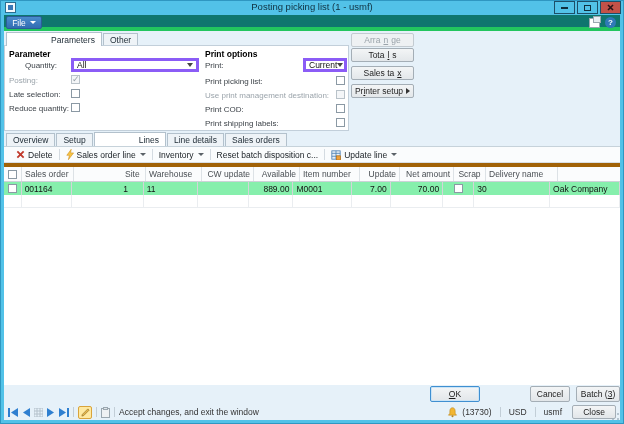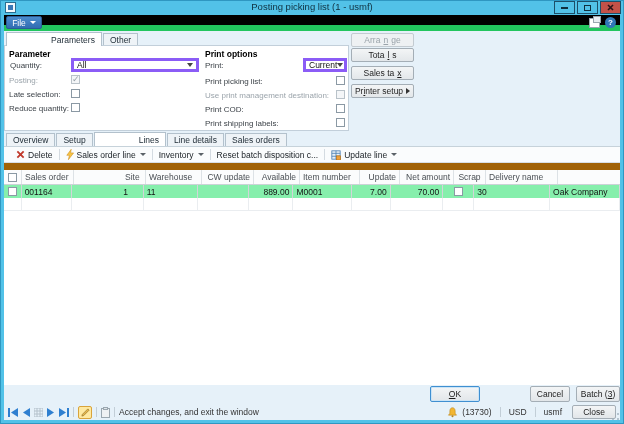--- a/index.html
+++ b/index.html
@@ -22,21 +22,21 @@
              display:flex; align-items:center; justify-content:center; background:#52c2e8; }
   .cap-btn.close { background:#c35248; }
   .glyph-min { width:7px; height:2px; background:#10303f; }
   .glyph-max { width:7px; height:6px; border:1px solid #10303f; }
 
   
   .inner { position:absolute; left:4px; top:15px; width:616px; height:405px;
            background:#e6f1f9; overflow:hidden; }
 
   .menubar { position:absolute; left:0; top:0; width:616px; height:16px;
-             background:#000000; border-bottom:6px solid #22c55e; }
+             background:#0f766e; border-bottom:4px solid #22c55e; }
   .file-btn { position:absolute; left:2px; top:1px; width:36px; height:13px; border-radius:2px;
               background:linear-gradient(#4a8ccd,#316cb2); border:1px solid #2a5d96;
               color:#fff; font-size:8.5px; display:flex; align-items:center; justify-content:center; gap:4px; }
   .caret-w { width:0; height:0; border-left:3px solid transparent; border-right:3px solid transparent;
              border-top:3px solid #fff; }
   .mb-icons { position:absolute; right:4px; top:2px; display:flex; gap:5px; align-items:center; }
   .win-restore { width:11px; height:10px; border:1px solid #9aa7b0; position:relative; background:#fff; }
   .win-restore::after { content:""; position:absolute; right:-2px; top:-3px; width:6px; height:5px;
               border:1px solid #9aa7b0; background:#e8eef2; }
   .help-icon { width:11px; height:11px; border-radius:50%; background:#2f79b7; color:#fff;
@@ -78,21 +78,21 @@
   .toolbar { position:absolute; left:0; top:131px; width:616px; height:17px;
              background:#fafcfd; border-top:1px solid #c6d2da; border-bottom:1px solid #d8dfe5;
              display:flex; align-items:center; padding:0 6px; z-index:2; }
   .tbtn { display:flex; align-items:center; gap:3px; font-size:8.5px; color:#20262b; padding:0 6px; height:15px; }
   .tsep { width:1px; height:11px; background:#d4dbe1; }
   .caret-s { width:0; height:0; border-left:3px solid transparent; border-right:3px solid transparent;
              border-top:3px solid #5a6268; margin-left:1px; }
 
   
   .grid { position:absolute; left:0; top:148px; width:616px; height:222px; background:#fff;
-          border-top:7px solid #a16207; }
+          border-top:4px solid #a16207; }
   .grow, .ghead { display:flex; }
   .ghead { height:15px; background:#fbfcfd; border-bottom:1px solid #ccd2d7; }
   .gcell { display:flex; align-items:center; padding:0 3px; font-size:8.5px;
            white-space:nowrap; overflow:hidden; border-right:1px solid #dde2e6; height:100%; }
   .ghead .gcell { color:#4a4f54; }
   .grow { height:13px; }
   .grow.sel { background:#86efac; }
   .grow.sel .gcell { border-right:1px solid #d2d5d8; color:#121212; }
   .grow.empty .gcell { border-right:1px solid #eaedf0; }
   .grow.empty { border-bottom:1px solid #eaedf0; }
@@ -161,21 +161,21 @@
     </div>
 
     <div class="tabs param-tabs">
       <div class="tab active">Parameters</div>
       <div class="tab">Other</div>
     </div>
 
     <div class="panel">
       <div class="group-title" style="left:4px;top:3px;">Parameter</div>
 
-      <div class="flabel" style="left:5px;top:15px;">Quantity:</div>
+      <div class="flabel" style="left:20px;top:15px;">Quantity:</div>
       <div class="select" style="left:66px;top:12px;width:128px;">
         <span>All</span>
         <span class="caret-d"></span>
       </div>
 
       <div class="flabel dis" style="left:4px;top:30px;">Posting:</div>
       <div class="cb checked dis" style="left:66px;top:29px;"></div>
 
       <div class="flabel" style="left:4px;top:44px;">Late selection:</div>
       <div class="cb" style="left:66px;top:43px;"></div>

